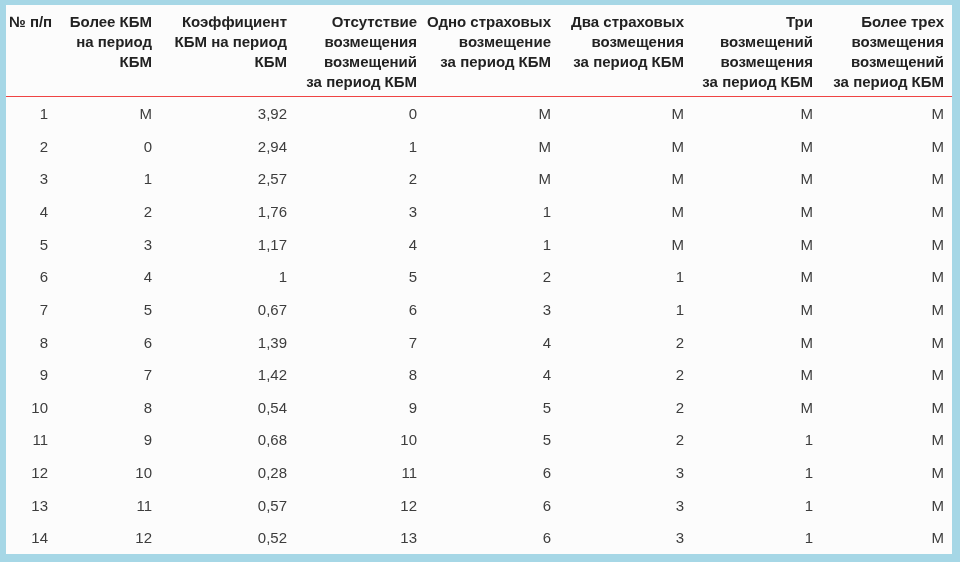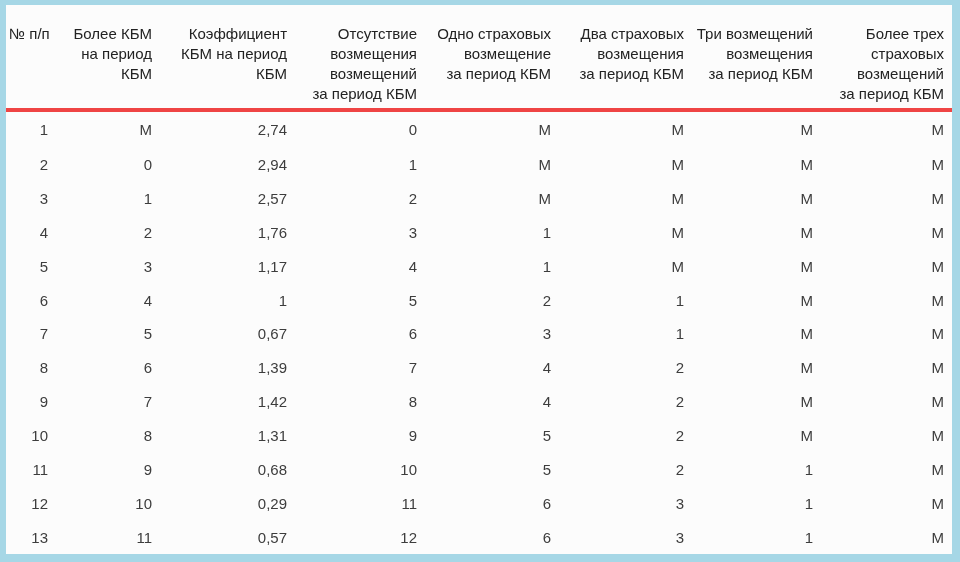--- a/index.html
+++ b/index.html
@@ -19,29 +19,29 @@
     overflow: hidden;
   }
   table.kbm {
     width: 100%;
     height: 100%;
     border-collapse: collapse;
     table-layout: fixed;
   }
   table.kbm th {
     font-size: 15px;
-    font-weight: normal;
+    font-weight: bold;
     color: #222222;
     line-height: 20px;
     text-align: right;
     vertical-align: top;
     white-space: pre-line;
-    padding: 19px 8px 0 0;
+    padding: 7px 8px 0 0;
     height: 84px;
-    border-bottom: 4px solid #ef4444;
+    border-bottom: 1px solid #ef4444;
     overflow: hidden;
   }
   table.kbm th:first-child {
     text-align: left;
     padding-left: 3px;
     padding-right: 0;
   }
   table.kbm td {
     font-size: 15px;
     color: #3d3d3d;
@@ -82,30 +82,30 @@
           <th>Одно страховых
 возмещение
 за период КБМ</th>
           <th>Два страховых
 возмещения
 за период КБМ</th>
           <th>Три возмещений
 возмещения
 за период КБМ</th>
           <th>Более трех
-страховых
+возмещения
 возмещений
 за период КБМ</th>
         </tr>
     </thead>
     <tbody>
         <tr>
           <td>1</td>
           <td>М</td>
-          <td>2,74</td>
+          <td>3,92</td>
           <td>0</td>
           <td>М</td>
           <td>М</td>
           <td>М</td>
           <td>М</td>
         </tr>
         <tr>
           <td>2</td>
           <td>0</td>
           <td>2,94</td>
@@ -181,52 +181,62 @@
           <td>1,42</td>
           <td>8</td>
           <td>4</td>
           <td>2</td>
           <td>М</td>
           <td>М</td>
         </tr>
         <tr>
           <td>10</td>
           <td>8</td>
-          <td>1,31</td>
+          <td>0,54</td>
           <td>9</td>
           <td>5</td>
           <td>2</td>
           <td>М</td>
           <td>М</td>
         </tr>
         <tr>
           <td>11</td>
           <td>9</td>
           <td>0,68</td>
           <td>10</td>
           <td>5</td>
           <td>2</td>
           <td>1</td>
           <td>М</td>
         </tr>
         <tr>
           <td>12</td>
           <td>10</td>
-          <td>0,29</td>
+          <td>0,28</td>
           <td>11</td>
           <td>6</td>
           <td>3</td>
           <td>1</td>
           <td>М</td>
         </tr>
         <tr>
           <td>13</td>
           <td>11</td>
           <td>0,57</td>
           <td>12</td>
+          <td>6</td>
+          <td>3</td>
+          <td>1</td>
+          <td>М</td>
+        </tr>
+        <tr>
+          <td>14</td>
+          <td>12</td>
+          <td>0,52</td>
+          <td>13</td>
           <td>6</td>
           <td>3</td>
           <td>1</td>
           <td>М</td>
         </tr>
       </tbody>
   </table>
 </div>
 
 </body></html>

